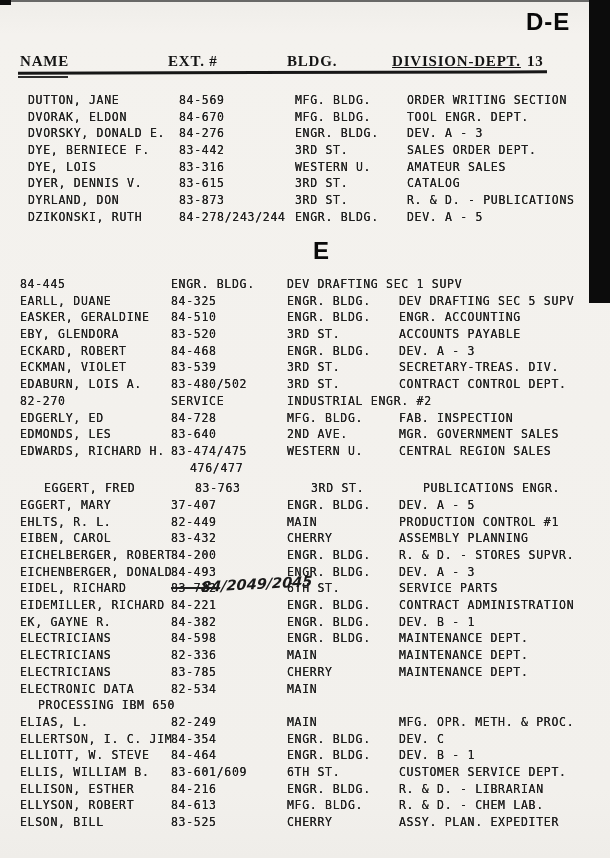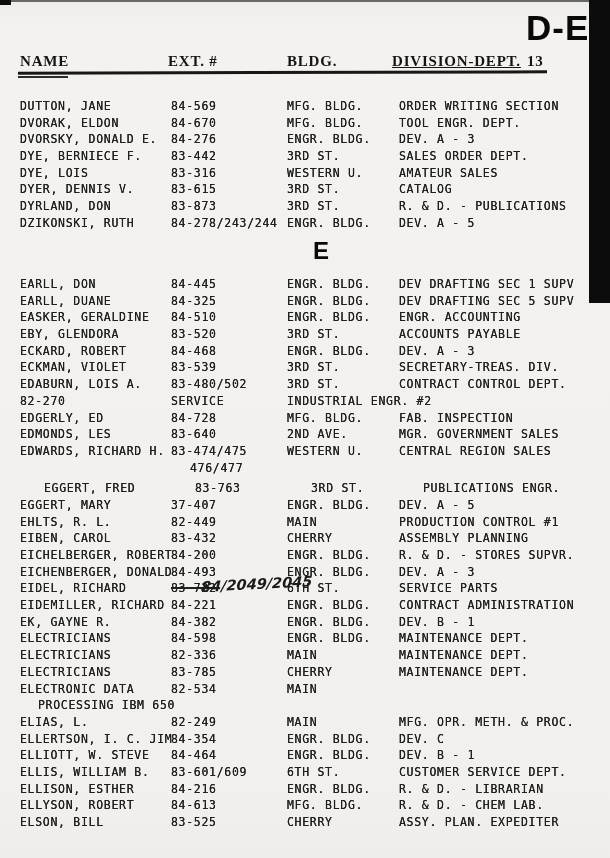--- a/index.html
+++ b/index.html
@@ -13,38 +13,38 @@
     color:#1f1f1f;
   }
   
   .scan-top-line{position:absolute;left:0;top:0;width:610px;height:2px;background:#3b3b3b;opacity:.75;}
   .scan-corner{position:absolute;left:0;top:0;width:11px;height:5px;background:#0d0d0d;}
   .scan-bar{position:absolute;left:589px;top:0;width:21px;height:303px;background:#0c0c0c;}
   
   .index-tab{
     position:absolute;left:526px;top:8px;
     font-family:"Liberation Sans","DejaVu Sans",sans-serif;
-    font-weight:900;font-size:35px;letter-spacing:1px;color:#090909;
+    font-weight:900;font-size:24px;letter-spacing:1px;color:#090909;
   }
   
   .hdr{position:absolute;top:53px;left:0;width:554px;height:18px;
     font-family:"Liberation Serif","DejaVu Serif",serif;font-weight:bold;
     font-size:15px;color:#141414;letter-spacing:.8px;}
   .h{position:absolute;top:0;white-space:nowrap;}
   .h-name{left:20px;}
   .h-ext{left:168px;text-align:right;}
   .h-bldg{left:287px;}
   .h-dept{left:392px;text-decoration:underline;}
   .h-page{left:527px;}
   .rule{position:absolute;left:18px;top:71px;width:529px;height:3px;background:#171717;transform:rotate(-0.15deg);}
   .rule-2{position:absolute;left:18px;top:76px;width:50px;height:2px;background:#2c2c2c;}
   
   .rows{position:absolute;left:0;width:600px;font-size:11.5px;letter-spacing:.7px;
     text-shadow:0 0 .4px currentColor;}
-  .rows-d{top:99px;}
+  .rows-d{top:93px;margin-left:8px;}
   .rows-e{top:277px;}
   .row{display:grid;grid-template-columns:151px 116px 112px 1fr;height:16.7px;padding-left:20px;}
   .row.gap-before{margin-top:4px;padding-left:44px;}
   .cell{white-space:nowrap;overflow:visible;}
   .cell-ext{position:relative;}
   .cell.indent-name{padding-left:18px;}
   .cell.indent-ext{padding-left:19px;}
   .struck{text-decoration:line-through;text-decoration-thickness:1.6px;}
   .handwriting{
     position:absolute;left:30px;top:-5px;
@@ -127,21 +127,20 @@
         <span class="cell cell-ext">84-278/243/244</span>
         <span class="cell cell-bldg">ENGR. BLDG.</span>
         <span class="cell cell-dept">DEV. A - 5</span>
       </div>
     </div>
 
   <div class="section-heading">E</div>
 
   <div class="rows rows-e" id="rows-e">
       <div class="row">
-        <span class="cell cell-name">EARLL, DON</span>
         <span class="cell cell-ext">84-445</span>
         <span class="cell cell-bldg">ENGR. BLDG.</span>
         <span class="cell cell-dept">DEV DRAFTING SEC 1 SUPV</span>
       </div>
       <div class="row">
         <span class="cell cell-name">EARLL, DUANE</span>
         <span class="cell cell-ext">84-325</span>
         <span class="cell cell-bldg">ENGR. BLDG.</span>
         <span class="cell cell-dept">DEV DRAFTING SEC 5 SUPV</span>
       </div>

